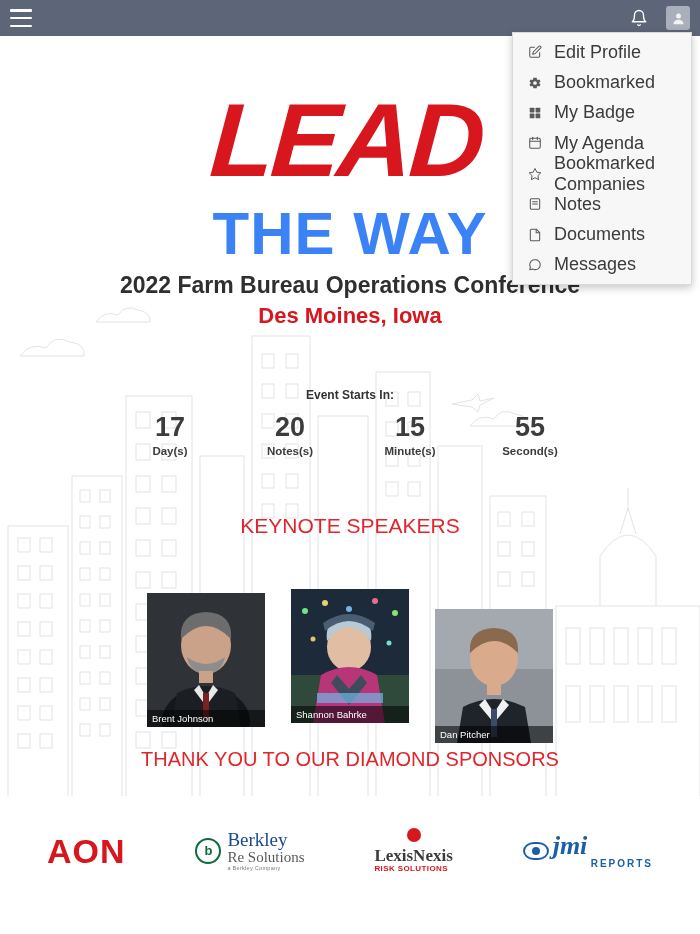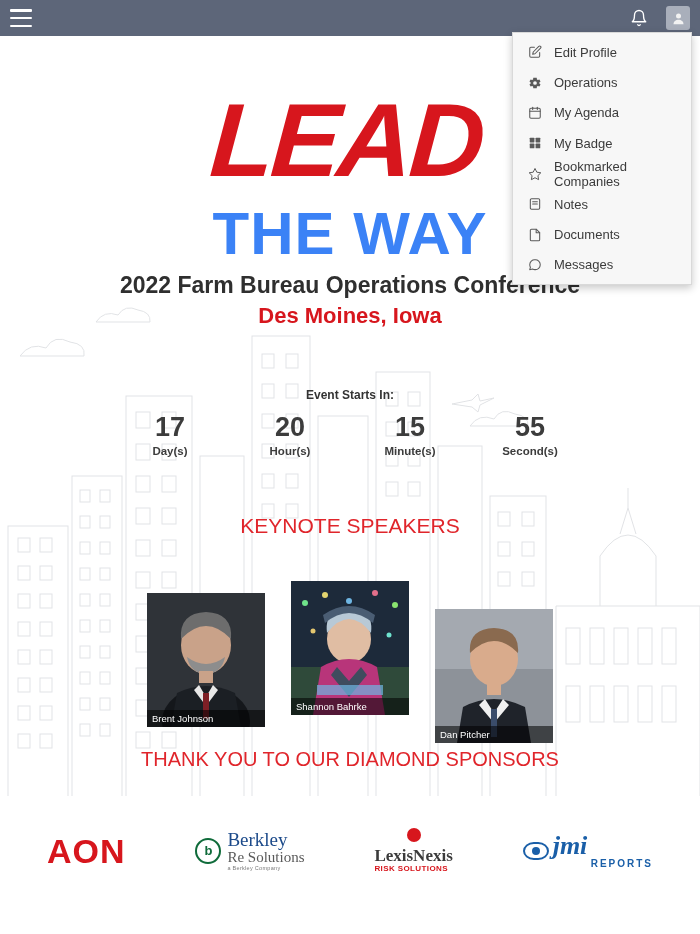--- a/index.html
+++ b/index.html
@@ -64,21 +64,21 @@
     border: 1px solid #d9d9d9;
     box-shadow: 0 3px 8px rgba(0,0,0,0.22);
     z-index: 50;
     padding: 4px 0;
   }
   .menu-item {
     display: flex;
     align-items: center;
     height: 30.4px;
     padding: 0 14px;
-    font-size: 13px;
+    font-size: 18px;
     color: #3b3b3b;
     cursor: pointer;
     gap: 12px;
   }
   .menu-icon {
     width: 15px; height: 15px;
     display: flex; align-items: center; justify-content: center;
     color: #5a5a5a;
     flex: 0 0 15px;
   }
@@ -212,21 +212,21 @@
   .speaker .caption {
     position: absolute;
     bottom: 0; left: 0;
     width: 100%;
     background: rgba(0,0,0,0.55);
     color: #ffffff;
     font-size: 9.5px;
     padding: 3px 5px;
   }
   .sp1 { margin-top: 12px; }
-  .sp2 { margin-top: 0; }
+  .sp2 { margin-top: 8px; }
   .sp3 { margin-top: 28px; }
 
   
   .sponsors {
     position: absolute;
     top: 806px; left: 0;
     width: 700px; height: 90px;
     display: flex;
     align-items: center;
     justify-content: space-around;
@@ -417,21 +417,21 @@
     </div>
 
     <div class="countdown-label">Event Starts In:</div>
     <div class="countdown">
       <div class="cd-cell">
         <div class="cd-num">17</div>
         <div class="cd-unit">Day(s)</div>
       </div>
       <div class="cd-cell">
         <div class="cd-num">20</div>
-        <div class="cd-unit">Hour(s)</div>
+        <div class="cd-unit">Notes(s)</div>
       </div>
       <div class="cd-cell">
         <div class="cd-num">15</div>
         <div class="cd-unit">Minute(s)</div>
       </div>
       <div class="cd-cell">
         <div class="cd-num">55</div>
         <div class="cd-unit">Second(s)</div>
       </div>
     </div>
@@ -568,49 +568,49 @@
       </span>
       <span>Edit Profile</span>
     </div>
 
     <div class="menu-item">
       <span class="menu-icon">
         <svg width="14" height="14" viewBox="0 0 24 24" fill="#5a5a5a">
           <path d="M19.4 13a7.8 7.8 0 0 0 0-2l2.1-1.6-2-3.4-2.5 1a7.7 7.7 0 0 0-1.7-1L15 3H9l-.3 2.9a7.7 7.7 0 0 0-1.7 1l-2.5-1-2 3.4L4.6 11a7.8 7.8 0 0 0 0 2l-2.1 1.6 2 3.4 2.5-1a7.7 7.7 0 0 0 1.7 1L9 21h6l.3-2.9a7.7 7.7 0 0 0 1.7-1l2.5 1 2-3.4zM12 15.2A3.2 3.2 0 1 1 15.2 12 3.2 3.2 0 0 1 12 15.2z"></path>
         </svg>
       </span>
-      <span>Operations</span>
+      <span>Bookmarked</span>
+    </div>
+
+    <div class="menu-item">
+      <span class="menu-icon">
+        <svg width="14" height="14" viewBox="0 0 24 24" fill="#5a5a5a">
+          <rect x="3" y="3" width="8" height="8" rx="1"></rect>
+          <rect x="13" y="3" width="8" height="8" rx="1"></rect>
+          <rect x="3" y="13" width="8" height="8" rx="1"></rect>
+          <rect x="13" y="13" width="8" height="8" rx="1"></rect>
+        </svg>
+      </span>
+      <span>My Badge</span>
     </div>
 
     <div class="menu-item">
       <span class="menu-icon">
         <svg width="14" height="14" viewBox="0 0 24 24" fill="none" stroke="#5a5a5a" stroke-width="1.8" stroke-linecap="round" stroke-linejoin="round">
           <rect x="3" y="4" width="18" height="17" rx="2"></rect>
           <line x1="3" y1="9" x2="21" y2="9"></line>
           <line x1="8" y1="2" x2="8" y2="6"></line>
           <line x1="16" y1="2" x2="16" y2="6"></line>
         </svg>
       </span>
       <span>My Agenda</span>
     </div>
 
     <div class="menu-item">
       <span class="menu-icon">
-        <svg width="14" height="14" viewBox="0 0 24 24" fill="#5a5a5a">
-          <rect x="3" y="3" width="8" height="8" rx="1"></rect>
-          <rect x="13" y="3" width="8" height="8" rx="1"></rect>
-          <rect x="3" y="13" width="8" height="8" rx="1"></rect>
-          <rect x="13" y="13" width="8" height="8" rx="1"></rect>
-        </svg>
-      </span>
-      <span>My Badge</span>
-    </div>
-
-    <div class="menu-item">
-      <span class="menu-icon">
         <svg width="14" height="14" viewBox="0 0 24 24" fill="none" stroke="#5a5a5a" stroke-width="1.7" stroke-linejoin="round">
           <polygon points="12,2.5 15.1,8.9 22,9.9 17,14.8 18.2,21.7 12,18.4 5.8,21.7 7,14.8 2,9.9 8.9,8.9"></polygon>
         </svg>
       </span>
       <span>Bookmarked Companies</span>
     </div>
 
     <div class="menu-item">
       <span class="menu-icon">
         <svg width="14" height="14" viewBox="0 0 24 24" fill="none" stroke="#5a5a5a" stroke-width="1.8" stroke-linecap="round" stroke-linejoin="round">

